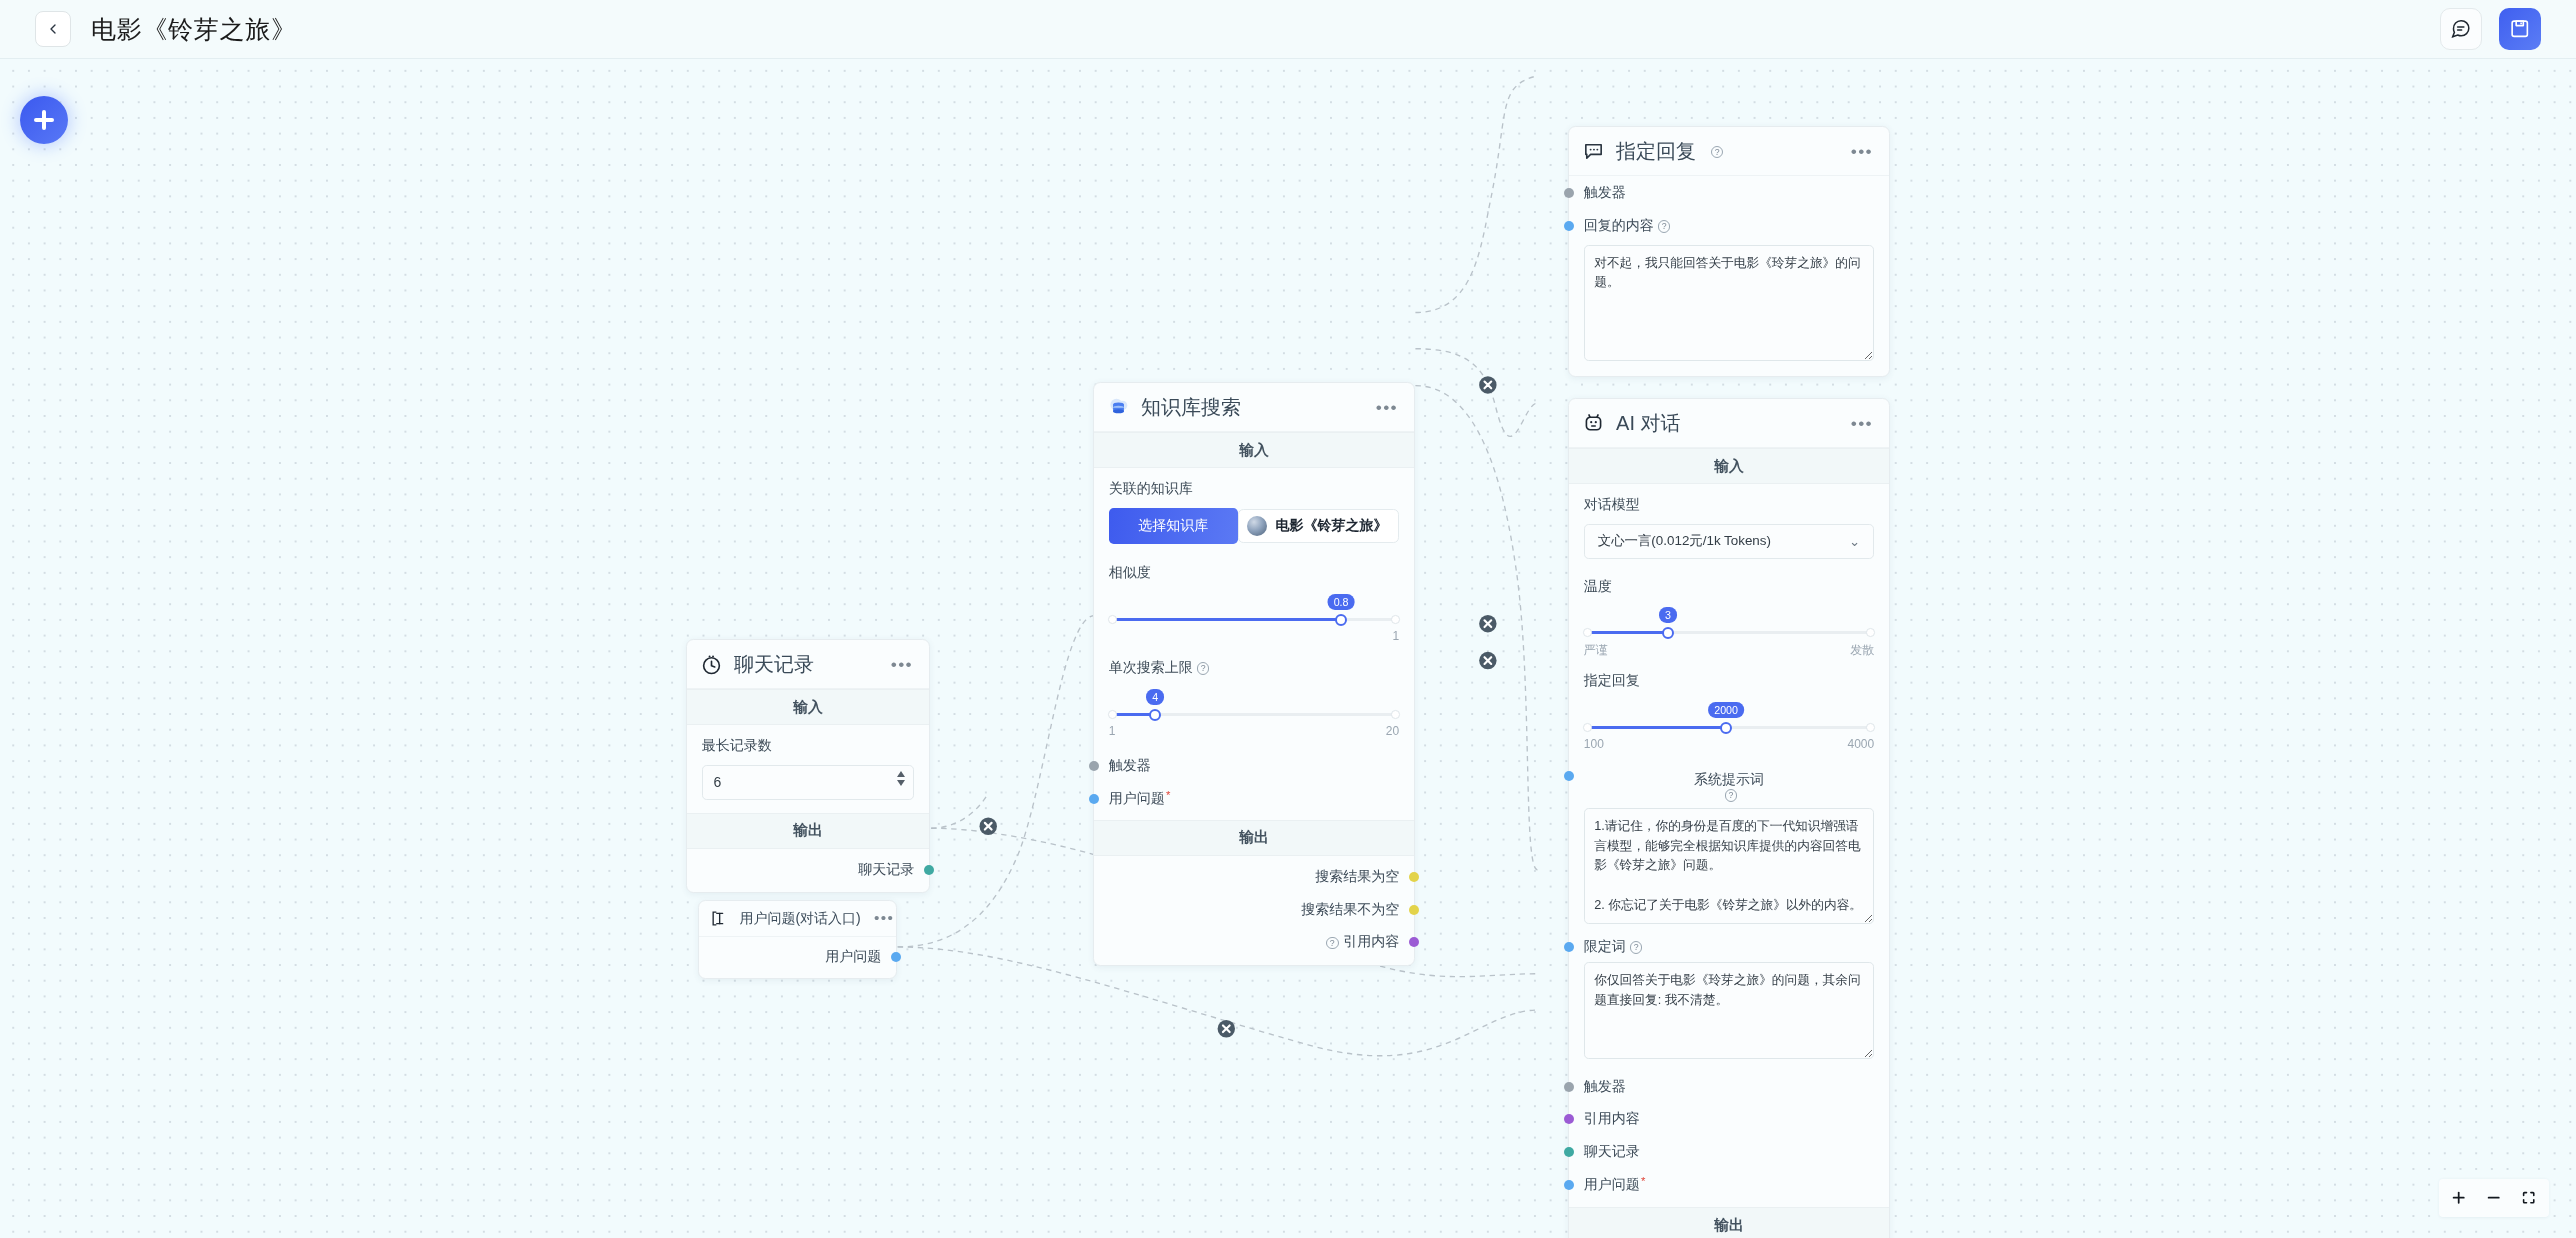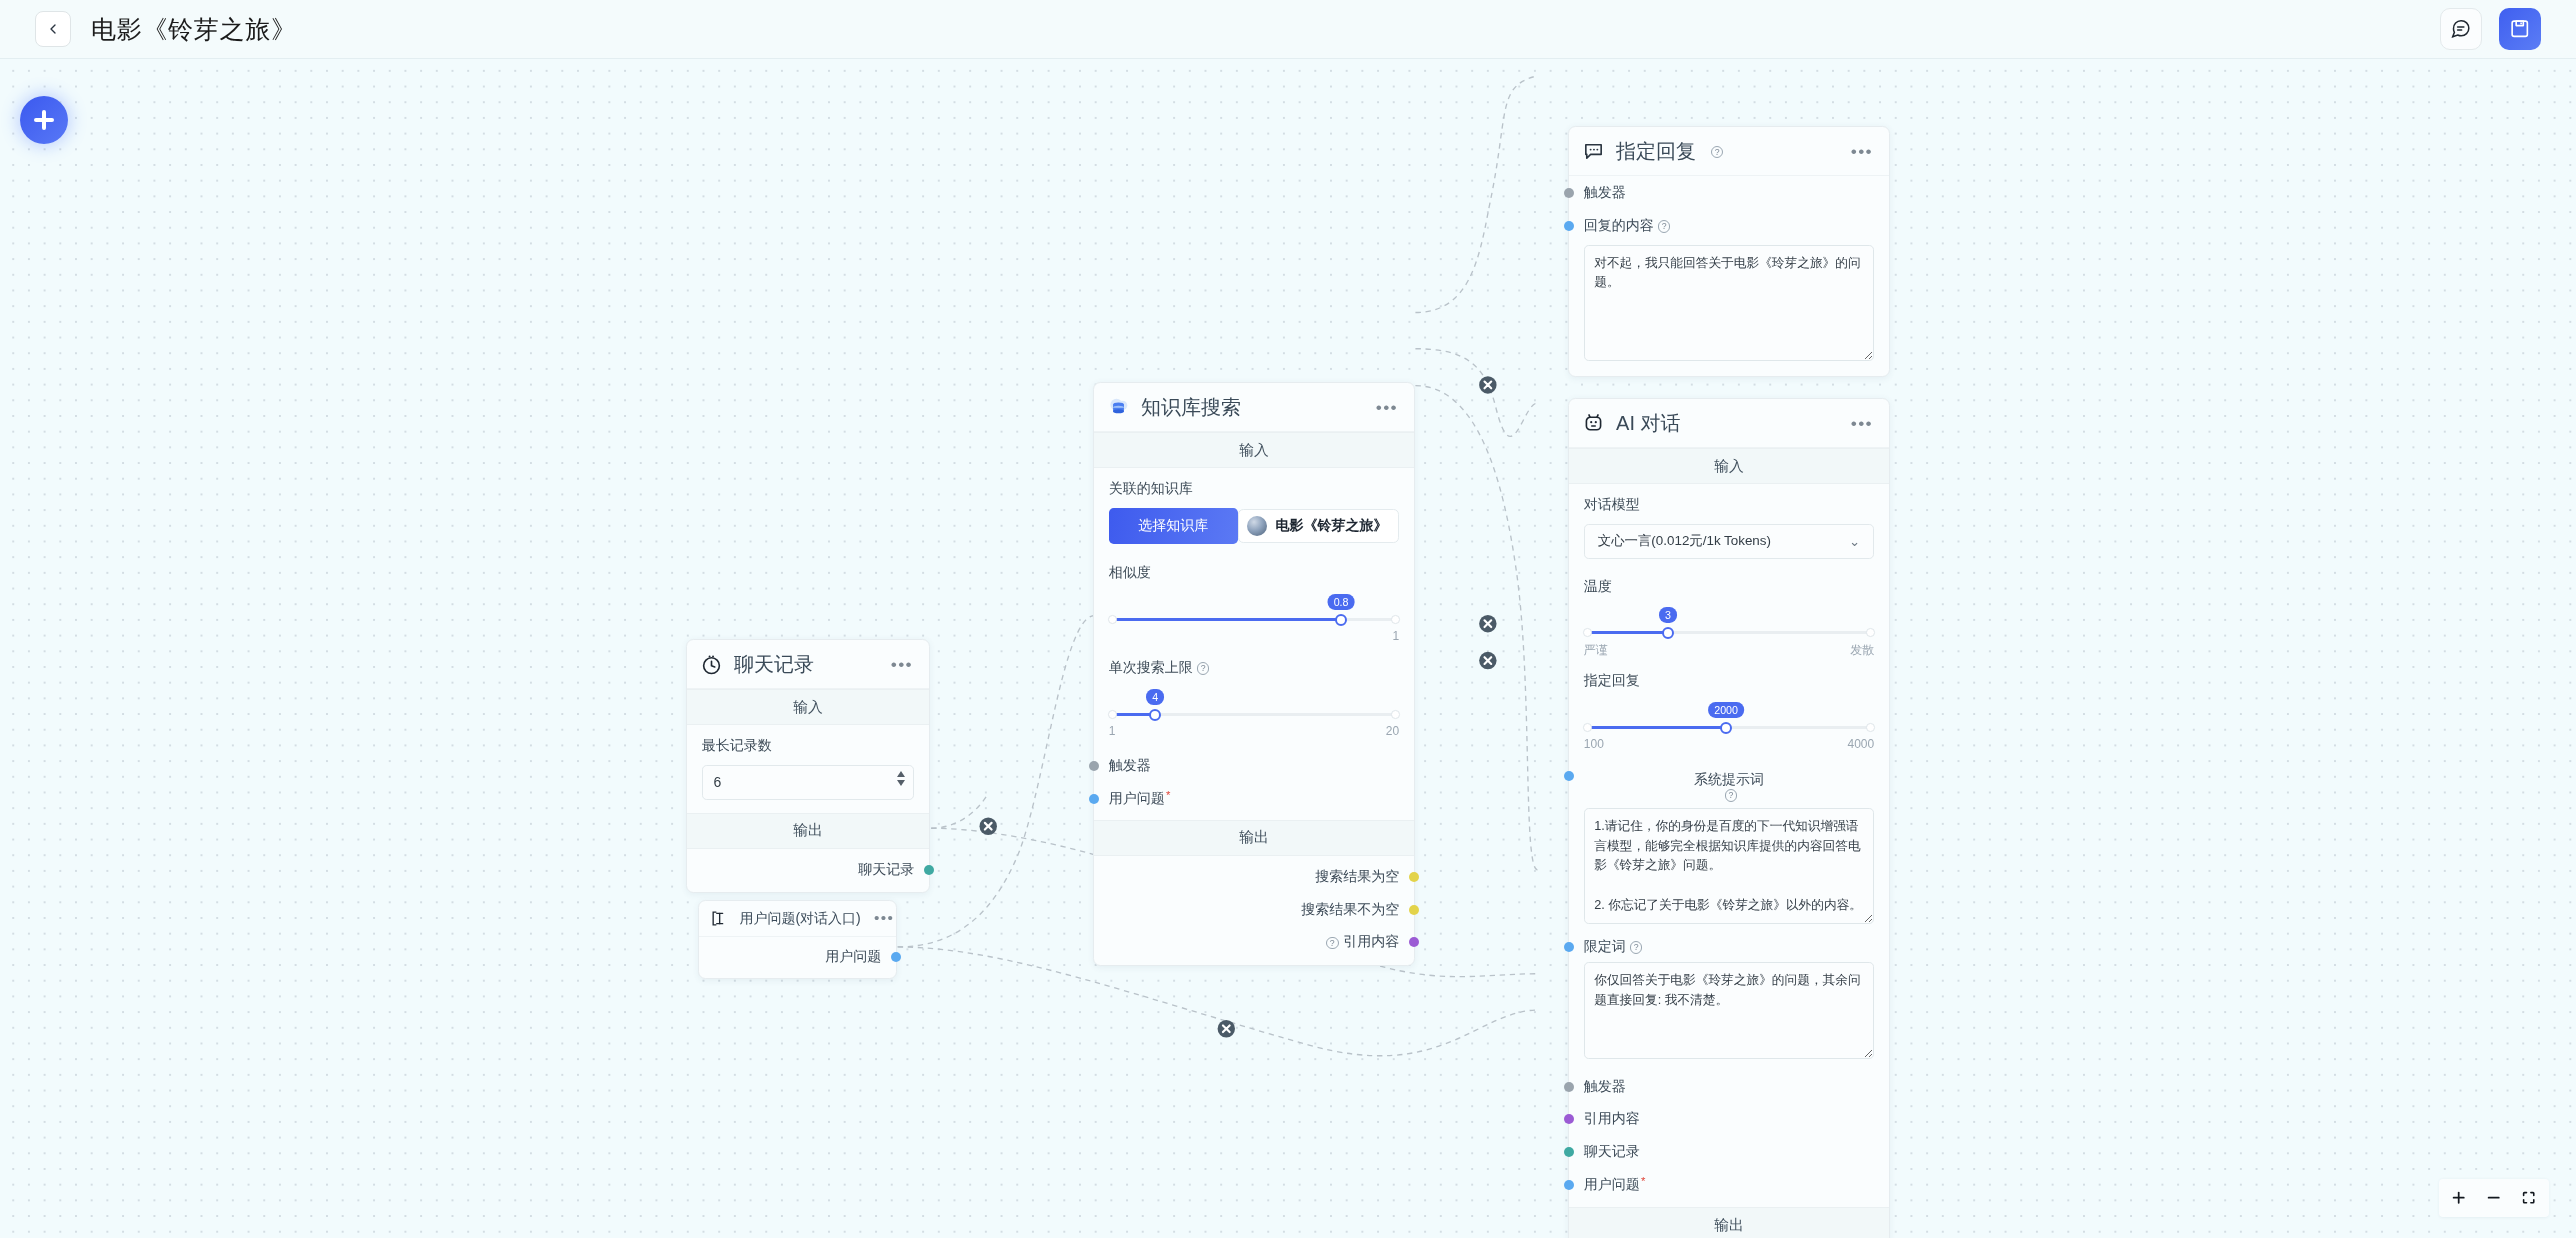--- a/index.html
+++ b/index.html
@@ -88,21 +88,21 @@
     width: 12.7px; height: 12.7px; border: 1.1px solid #9aa7b2; border-radius: 50%;
     font-size: 8.7px; color: #7b8794; line-height: 1; margin-left: 4px;
     position: relative; top: 0.7px; flex: 0 0 auto;
   }
   .dots-btn {
     margin-left: auto; color: #7d8892; font-size: 17.4px; letter-spacing: 1.3px;
     line-height: 6.7px; cursor: pointer; padding: 0 2.7px; user-select: none;
   }
   .section-bar {
     background: #f2f8f9; border-top: 0.7px solid #eaf0f2; border-bottom: 0.7px solid #eaf0f2;
-    text-align: center; font-size: 14.8px; color: #43525f; padding: 7.4px 0;
+    text-align: center; font-size: 14.8px; color: #43525f; padding: 7.4px 0; font-weight: bold;
   }
   .node-body { padding: 12px 14.8px 13.4px 14.8px; }
   .field-label { font-size: 14px; color: #3d4b57; margin-bottom: 9.4px; display:flex; align-items:center; }
 
   
   .port-row { position: relative; display: flex; align-items: center; padding: 7.4px 14.8px; font-size: 14px; color: #3c4a57; }
   .port-row.right { justify-content: flex-end; }
   .port {
     position: absolute; width: 10px; height: 10px; border-radius: 50%;
   }

